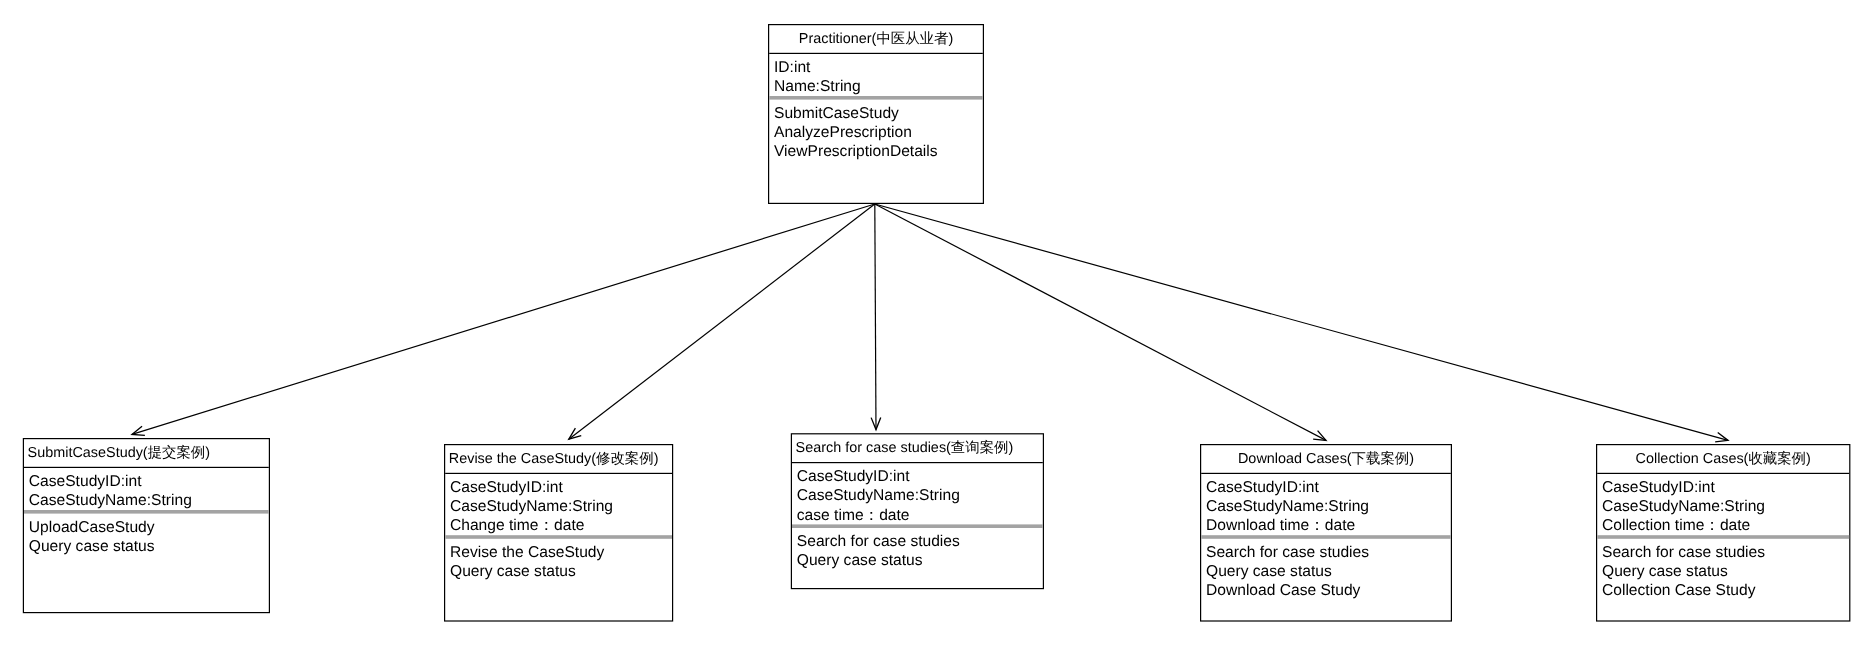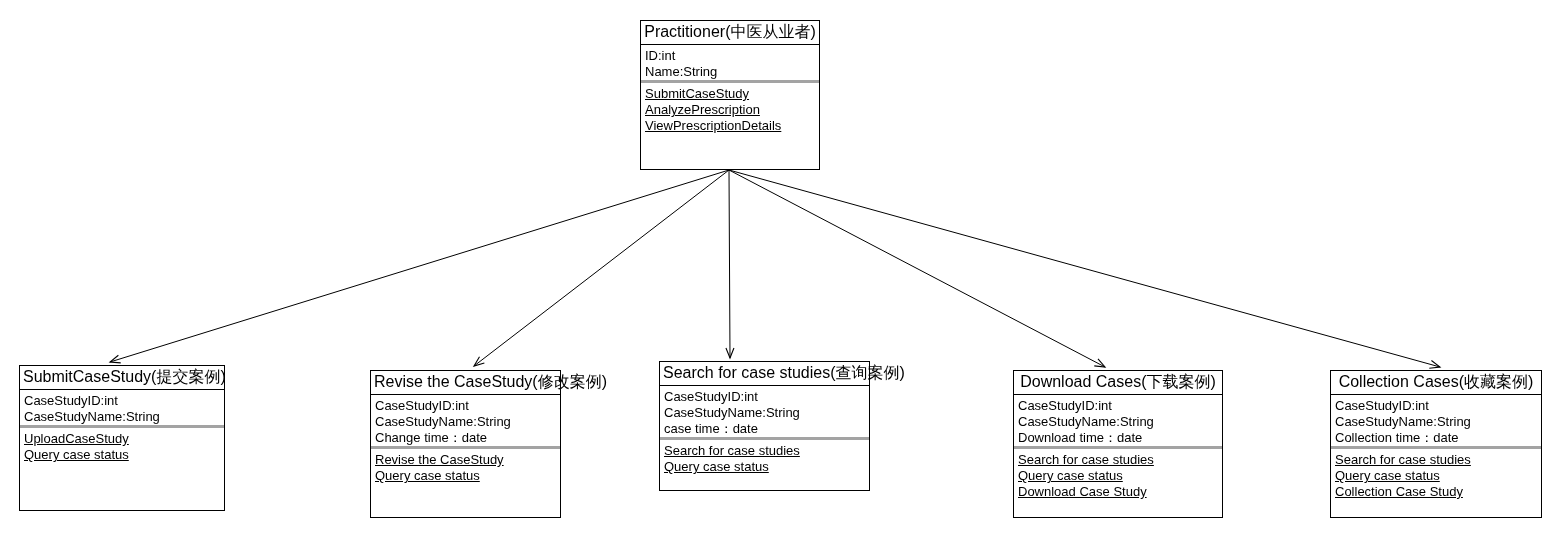--- a/index.html
+++ b/index.html
@@ -33,39 +33,38 @@
   .uml-class {
     position: absolute;
     box-sizing: border-box;
     border: 1px solid #000000;
     background: #ffffff;
   }
   .class-name {
     box-sizing: border-box;
     border-bottom: 1px solid #000000;
     text-align: center;
-    font-size: 16px;
+    font-size: 12px;
     line-height: 16px;
     padding: 3px 2px 4px 2px;
     white-space: nowrap;
     overflow: visible;
   }
   .class-name.left-align {
     text-align: left;
     padding-left: 3px;
   }
   .class-attrs {
     box-sizing: border-box;
     border-bottom: 3px solid #a3a3a3;
     padding: 3px 4px 4px 4px;
   }
   .class-ops {
     box-sizing: border-box;
     padding: 3px 4px 4px 4px;
-    text-decoration: underline;
   }
   .member {
     font-size: 13px;
     line-height: 16px;
     white-space: nowrap;
   }
 </style>
 </head>
 <body>
 
@@ -128,21 +127,21 @@
       <div class="member">CaseStudyID:int</div>
       <div class="member">CaseStudyName:String</div>
       <div class="member">case time：date</div>
     </div>
     <div class="class-ops">
       <div class="member">Search for case studies</div>
       <div class="member">Query case status</div>
     </div>
   </div>
 
-  <div class="uml-class" style="left:1000px; top:370px; width:210px; height:148px;margin-left:13px;">
+  <div class="uml-class" style="left:1000px; top:370px; width:210px; height:148px;">
     <div class="class-name">Download Cases(下载案例)</div>
     <div class="class-attrs" style="height:54px;">
       <div class="member">CaseStudyID:int</div>
       <div class="member">CaseStudyName:String</div>
       <div class="member">Download time：date</div>
     </div>
     <div class="class-ops">
       <div class="member">Search for case studies</div>
       <div class="member">Query case status</div>
       <div class="member">Download Case Study</div>

